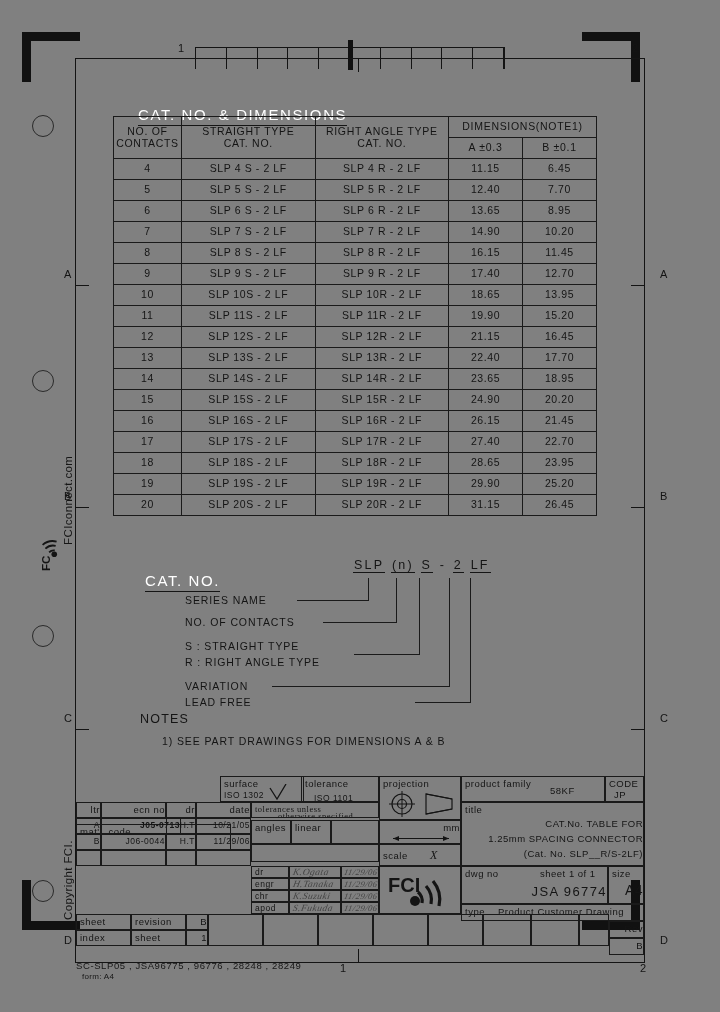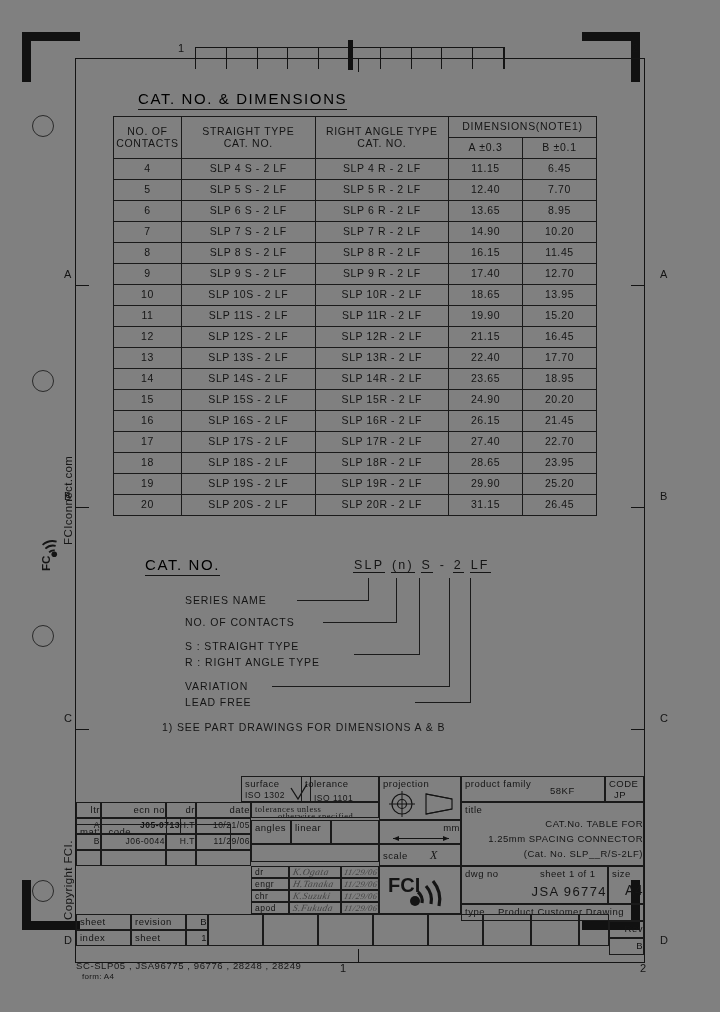--- a/index.html
+++ b/index.html
@@ -77,21 +77,22 @@
   
   .hole {
     position: absolute; width: 22px; height: 22px; border-radius: 50%;
     border: 1.3px solid #2a2a2a;
   }
 
   
   .sect-title {
     position: absolute; font-size: 15px; letter-spacing: 1.6px;
     border-bottom: 1.4px solid #151515; padding-bottom: 2px;
-    color: #000000;
+    color: #ffffff;
+    margin-top: 16px;
   }
 
   
   #dimtable {
     position: absolute; left: 113px; top: 116px;
     width: 484px;
     border-collapse: collapse;
     font-size: 10.5px;
     color: #141414;
   }
@@ -423,30 +424,31 @@
     <div class="leader" style="left:274px; top:22px;  width:1.1px; height:77px;"></div>
 
     <div class="leader" style="left:127px; top:130px; width:178px; height:1.1px;"></div>
     <div class="leader" style="left:304px; top:22px;  width:1.1px; height:109px;"></div>
 
     <div class="leader" style="left:270px; top:146px; width:56px; height:1.1px;"></div>
     <div class="leader" style="left:325px; top:22px;  width:1.1px; height:125px;"></div>
   </div>
 
   <div id="notes">
+    <div class="nh">NOTES</div>
     <div class="ni">1) SEE PART DRAWINGS FOR DIMENSIONS A &amp; B</div>
   </div>
 
   <div id="tblock">
 
     <div class="cell" style="left:0; top:0; width:155px; height:26px;margin-top:48px;">
       <div class="t">mat'l. code</div>
     </div>
 
-    <div class="cell" style="left:165px; top:0; width:70px; height:26px;">
+    <div class="cell" style="left:144px; top:0; width:84px; height:26px;">
       <div class="t">surface</div>
       <div class="t" style="top:13px; font-size:8.5px;">ISO 1302</div>
       <svg style="position:absolute; left:48px; top:7px;" width="18" height="17">
         <path d="M1 4 L8 15 L17 0" fill="none" stroke="#141414" stroke-width="1.3"></path>
       </svg>
     </div>
 
     <div class="cell" style="left:225px; top:0; width:78px; height:26px;">
       <div class="t">tolerance</div>
       <div class="t" style="top:8px; left:12px; font-size:10px;margin-top:24px;">ISO 406</div>

